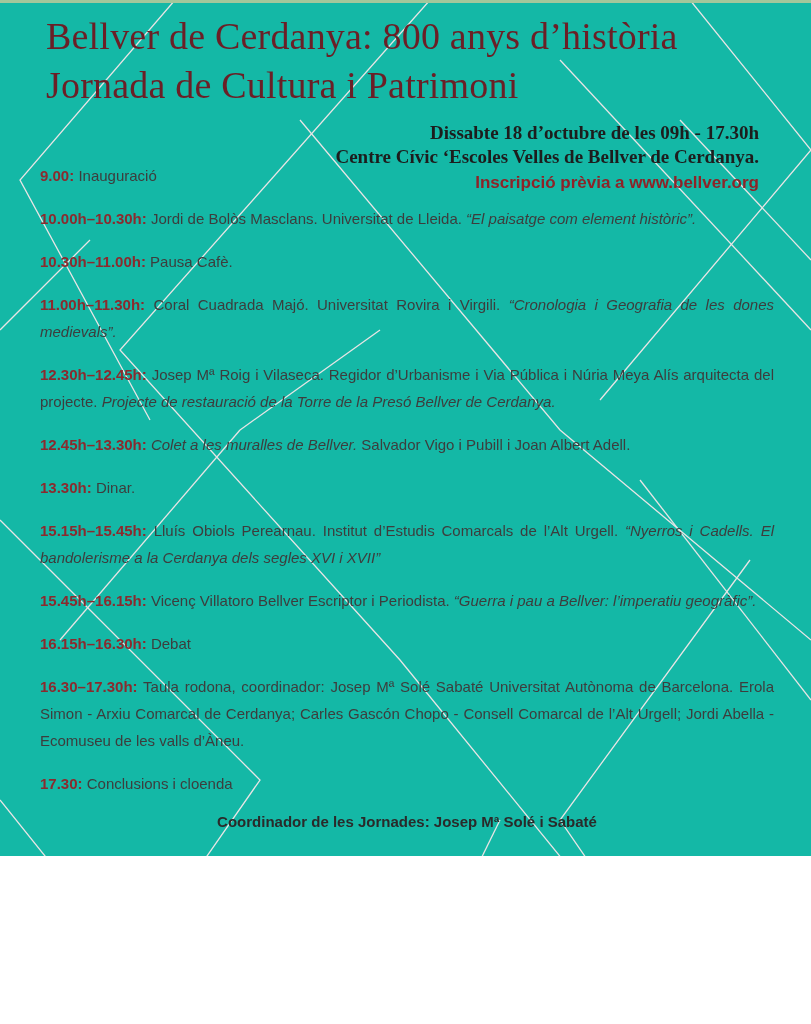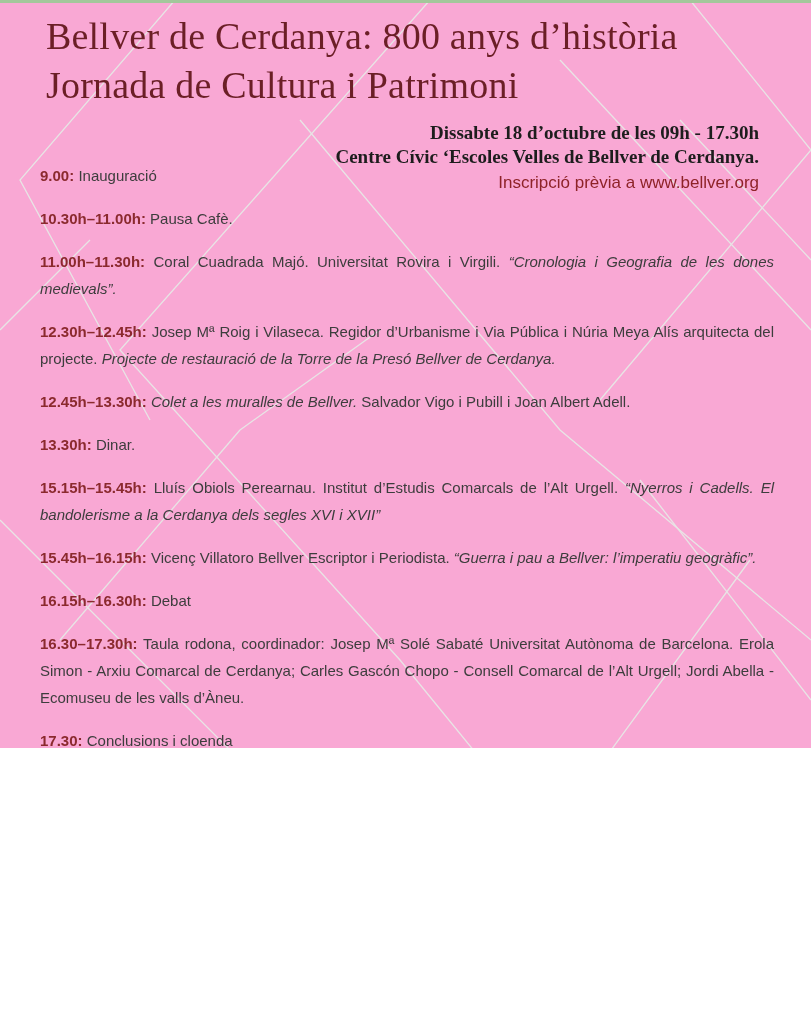--- a/index.html
+++ b/index.html
@@ -3,22 +3,22 @@
 <meta charset="utf-8">
 <style>
   html, body {
     margin: 0;
     padding: 0;
     background: #ffffff;
   }
   .page {
     position: relative;
     width: 811px;
-    height: 748px;
-    background: #f9a8d4;
+    height: 856px;
+    background: #14b8a6;
     overflow: hidden;
     font-family: "Liberation Sans", sans-serif;
   }
   .top-bar {
     position: absolute;
     top: 0; left: 0;
     width: 100%;
     height: 3px;
     background: #a3c79b;
     z-index: 3;
@@ -52,21 +52,21 @@
     text-align: right;
     font-family: "Liberation Serif", serif;
     font-weight: 700;
     font-size: 19px;
     line-height: 24px;
     color: #1d1d1d;
     z-index: 2;
   }
   .info .registration {
     font-family: "Liberation Sans", sans-serif;
-    font-weight: 400;
+    font-weight: 700;
     font-size: 17px;
     color: #8e2328;
     margin-top: 2px;
     cursor: pointer;
   }
   
   .schedule {
     position: absolute;
     top: 150px;
     left: 40px;
@@ -130,20 +130,21 @@
       <div class="info">
         <div class="date">Dissabte 18 d’octubre de les 09h - 17.30h</div>
         <div class="venue">Centre Cívic ‘Escoles Velles de Bellver de Cerdanya.</div>
         <div class="registration">Inscripció prèvia a www.bellver.org</div>
       </div>
     </header>
 
     <main class="schedule">
 
       <p class="item"><strong class="time">9.00:</strong> <span>Inauguració</span></p>
+        <p class="item"><strong class="time">10.00h–10.30h:</strong> <span>Jordi de Bolòs Masclans. Universitat de Lleida. </span><em>“El paisatge com element històric”.</em></p>
         <p class="item"><strong class="time">10.30h–11.00h:</strong> <span>Pausa Cafè.</span></p>
         <p class="item"><strong class="time">11.00h–11.30h:</strong> <span>Coral Cuadrada Majó. Universitat Rovira i Virgili. </span><em>“Cronologia i Geografia de les dones medievals”.</em></p>
         <p class="item"><strong class="time">12.30h–12.45h:</strong> <span>Josep Mª Roig i Vilaseca. Regidor d’Urbanisme i Via Pública i Núria Meya Alís arquitecta del projecte. </span><em>Projecte de restauració de la Torre de la Presó Bellver de Cerdanya.</em></p>
         <p class="item"><strong class="time">12.45h–13.30h:</strong> <em>Colet a les muralles de Bellver.</em><span> Salvador Vigo i Pubill i Joan Albert Adell.</span></p>
         <p class="item"><strong class="time">13.30h:</strong> <span>Dinar.</span></p>
         <p class="item"><strong class="time">15.15h–15.45h:</strong> <span>Lluís Obiols Perearnau. Institut d’Estudis Comarcals de l’Alt Urgell. </span><em>“Nyerros i Cadells. El bandolerisme a la Cerdanya dels segles XVI i XVII”</em></p>
         <p class="item"><strong class="time">15.45h–16.15h:</strong> <span>Vicenç Villatoro Bellver Escriptor i Periodista. </span><em>“Guerra i pau a Bellver: l’imperatiu geogràfic”.</em></p>
         <p class="item"><strong class="time">16.15h–16.30h:</strong> <span>Debat</span></p>
         <p class="item"><strong class="time">16.30–17.30h:</strong> <span>Taula rodona, coordinador: Josep Mª Solé Sabaté Universitat Autònoma de Barcelona. Erola Simon - Arxiu Comarcal de Cerdanya; Carles Gascón Chopo - Consell Comarcal de l’Alt Urgell; Jordi Abella - Ecomuseu de les valls d’Àneu.</span></p>
         <p class="item"><strong class="time">17.30:</strong> <span>Conclusions i cloenda</span></p>

